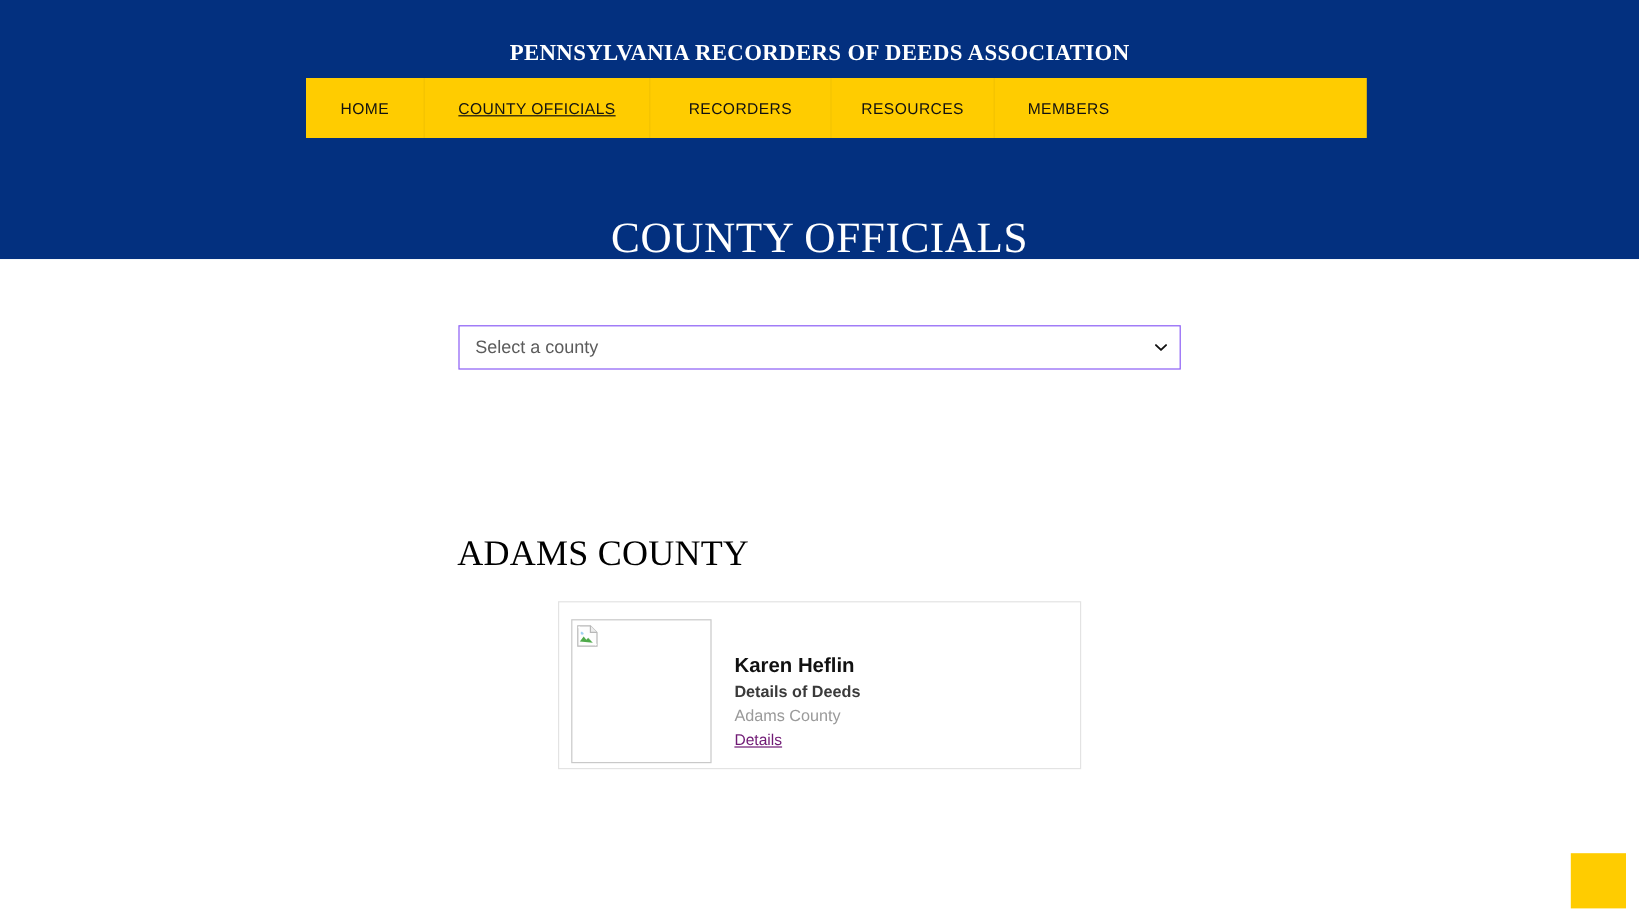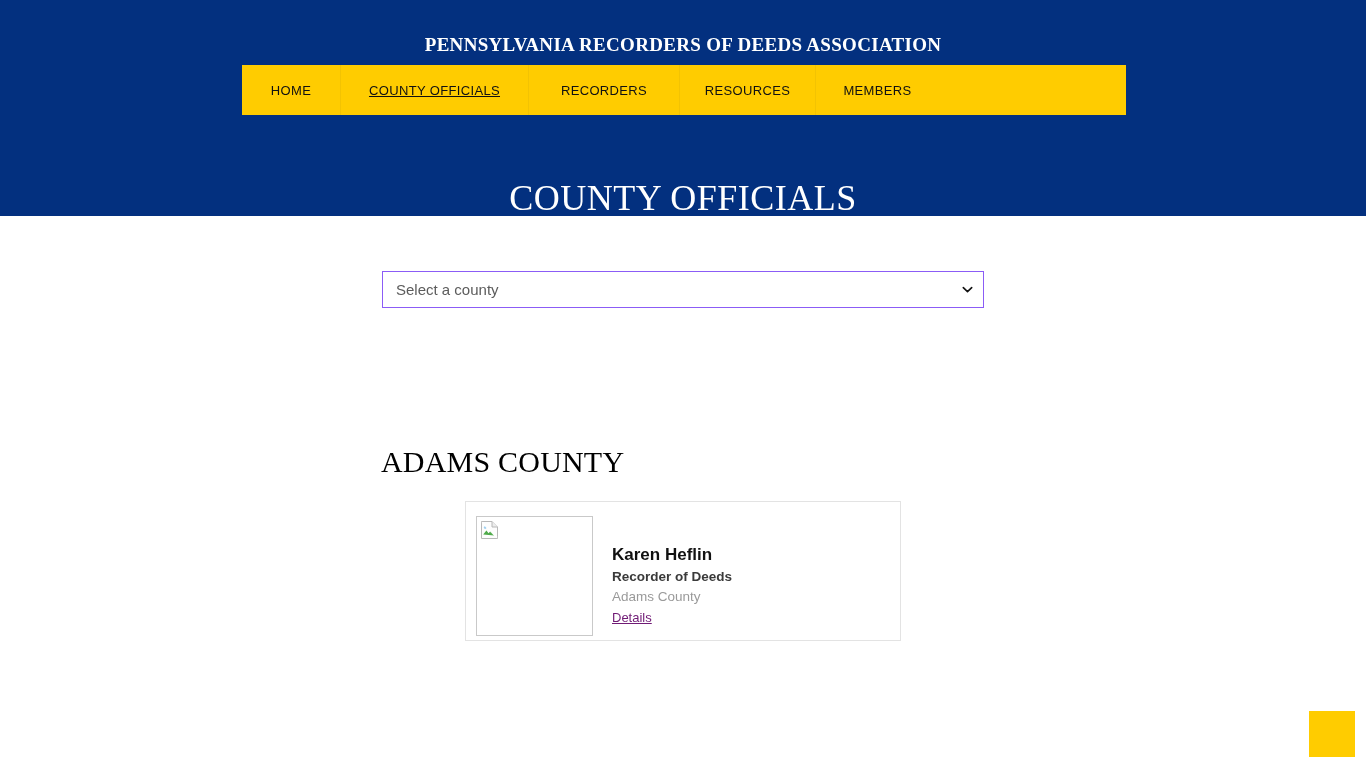--- a/index.html
+++ b/index.html
@@ -30,21 +30,21 @@
     letter-spacing: 0.3px;
     text-align: center;
     padding-top: 34px;
     line-height: 22px;
     white-space: nowrap;
   }
 
   
   .nav-wrap {
     position: absolute;
-    left: 242px;
+    left: 255px;
     top: 65px;
     width: 884px;
     height: 50px;
     background: #ffcc00;
     display: flex;
     align-items: stretch;
     box-sizing: border-box;
   }
   .nav-item {
     flex: 0 0 auto;
@@ -265,21 +265,21 @@
           <path d="M1.5 1.5 H12 L17.5 7 V18.5 H1.5 Z" fill="#fdfdfd" stroke="#b8b8b8" stroke-width="1"></path>
           <path d="M12 1.5 L12 7 L17.5 7" fill="#ededed" stroke="#b8b8b8" stroke-width="1"></path>
           <path d="M3.2 14.5 L6.4 10.4 L8.6 13.2 L10.6 11 L14.2 15.6 Z" fill="#4faa4a"></path>
           <circle cx="5.2" cy="7.6" r="1.35" fill="#9fd0f0"></circle>
           <path d="M2.0 2.2 L17.0 17.6" stroke="#ffffff" stroke-width="1.6" opacity="0.85"></path>
         </svg>
       </span>
     </div>
     <div class="card-body">
       <div class="official-name">Karen Heflin</div>
-      <div class="official-role">Recorder of Deeds</div>
+      <div class="official-role">Details of Deeds</div>
       <div class="official-county">Adams County</div>
       <a class="official-details" href="#">Details</a>
     </div>
   </div>
 
 </div>
 
 <div class="floating-widget"></div>
 
 </body></html>

